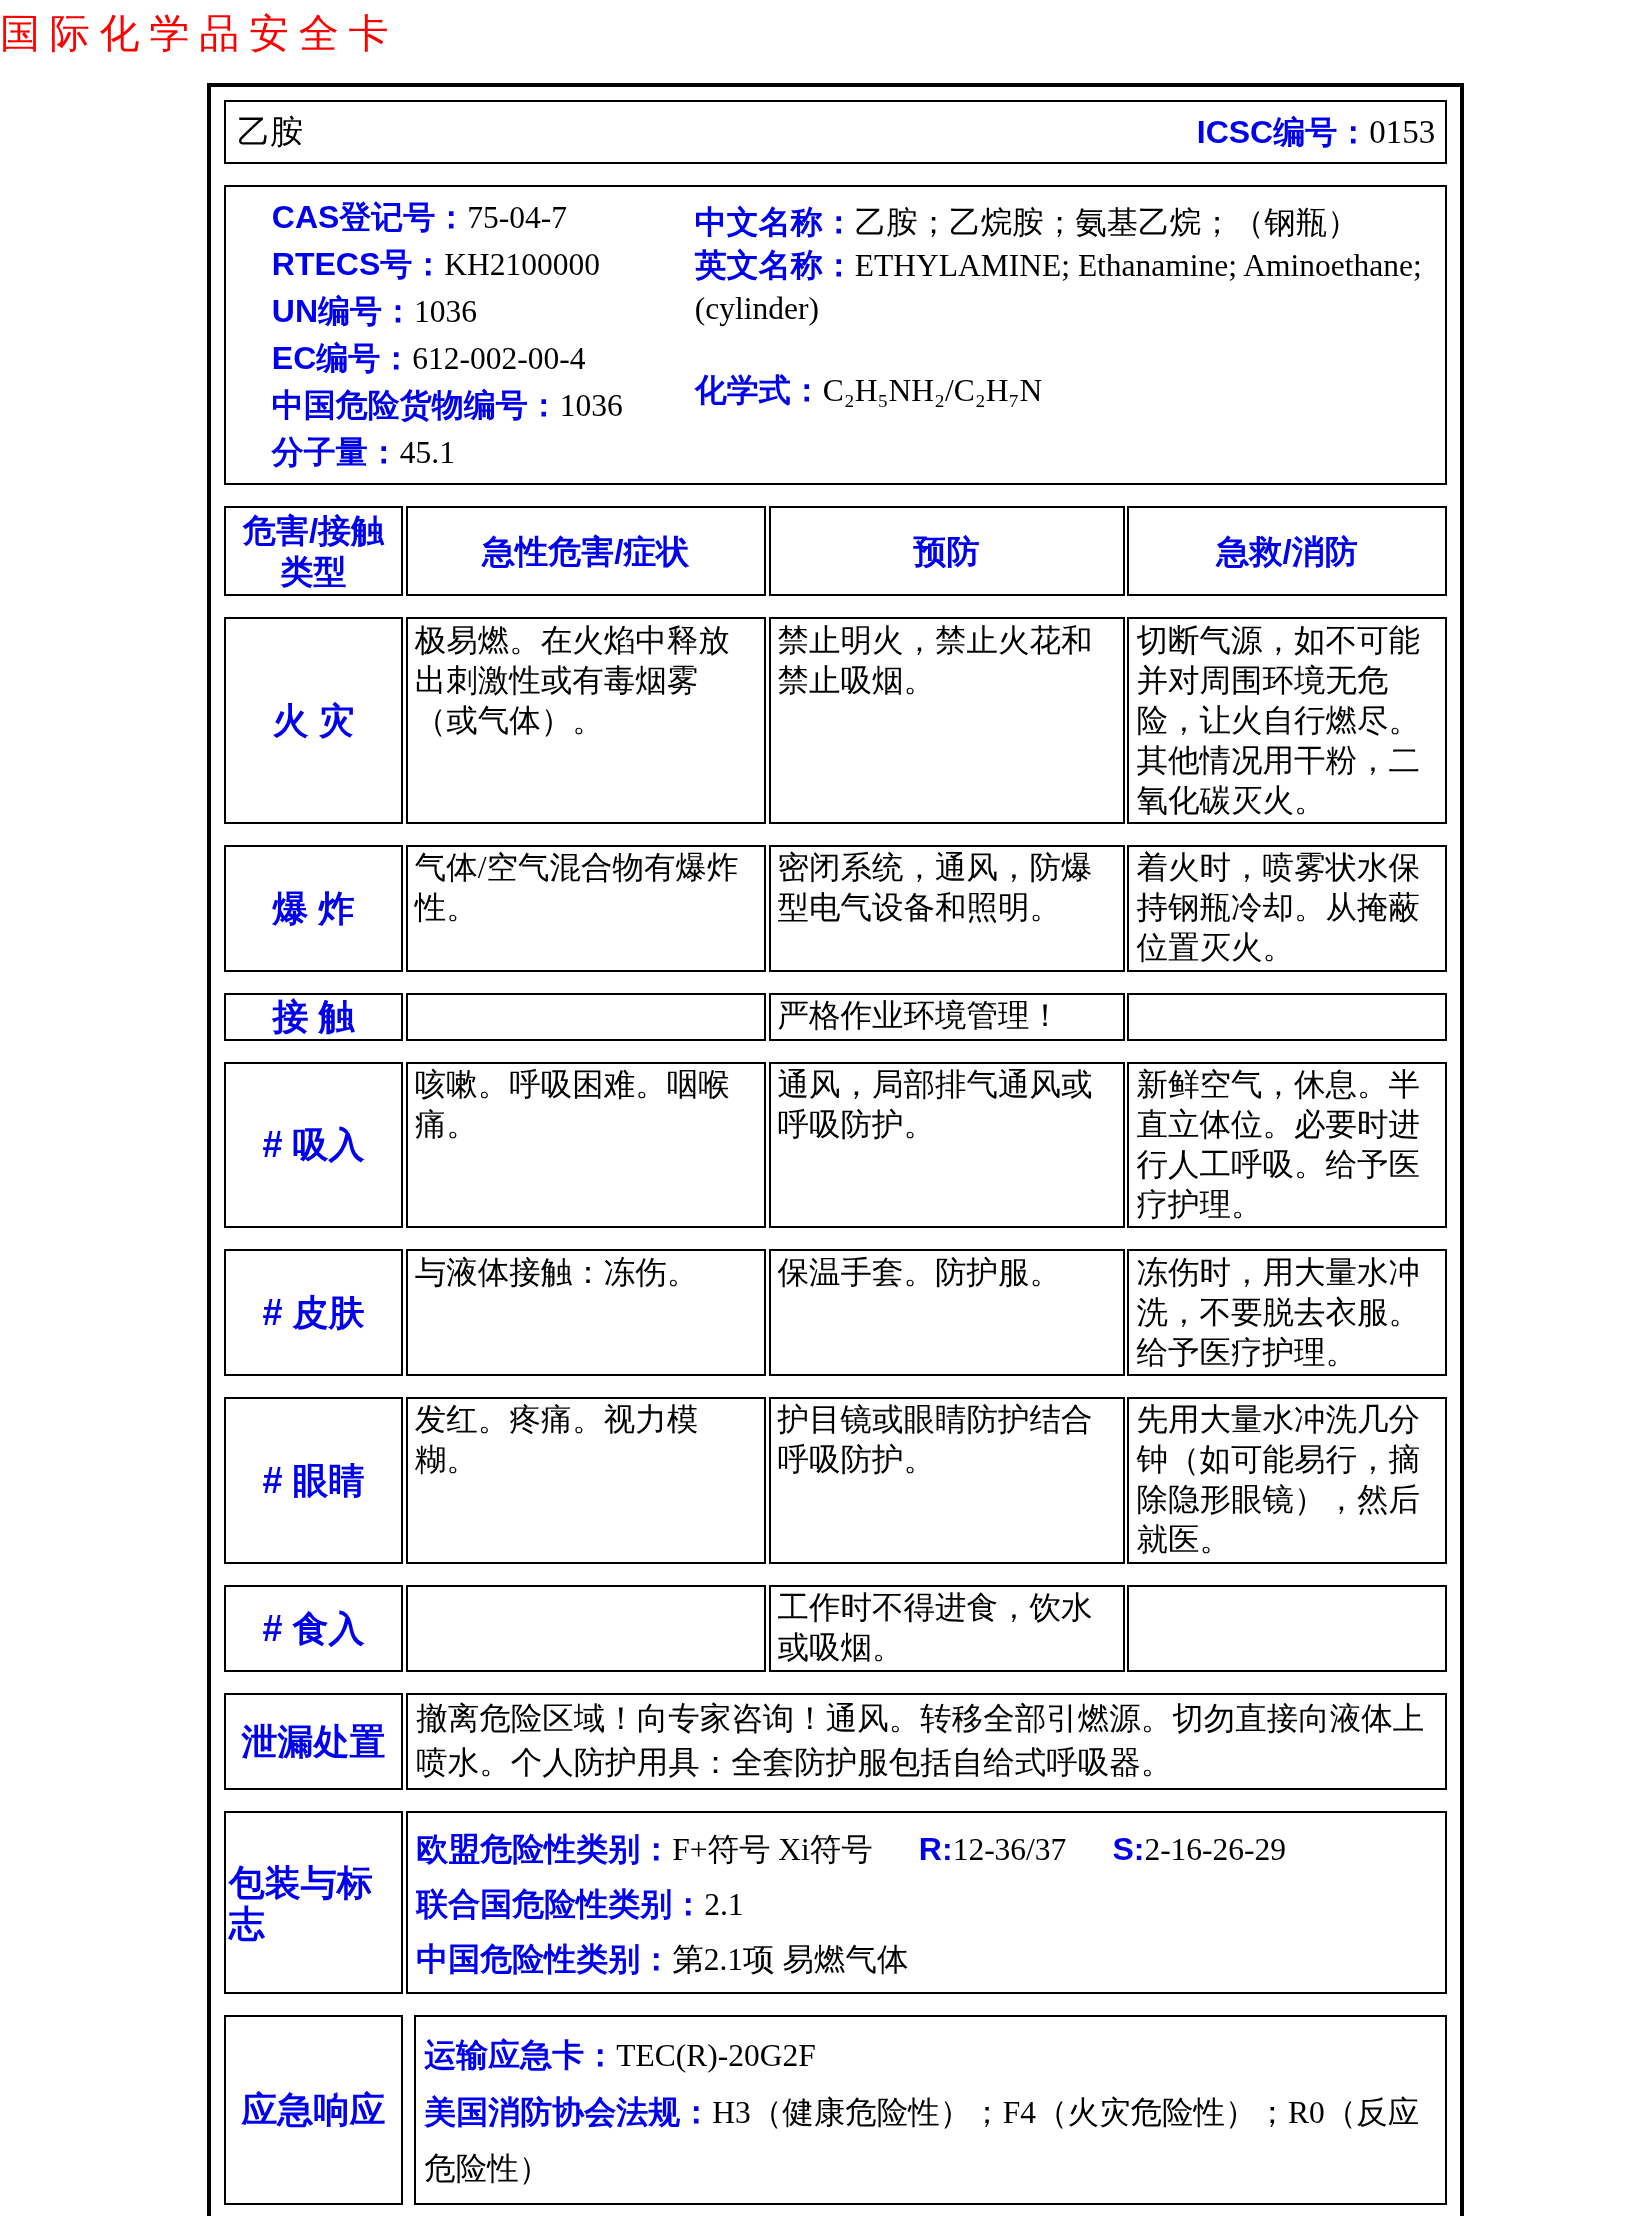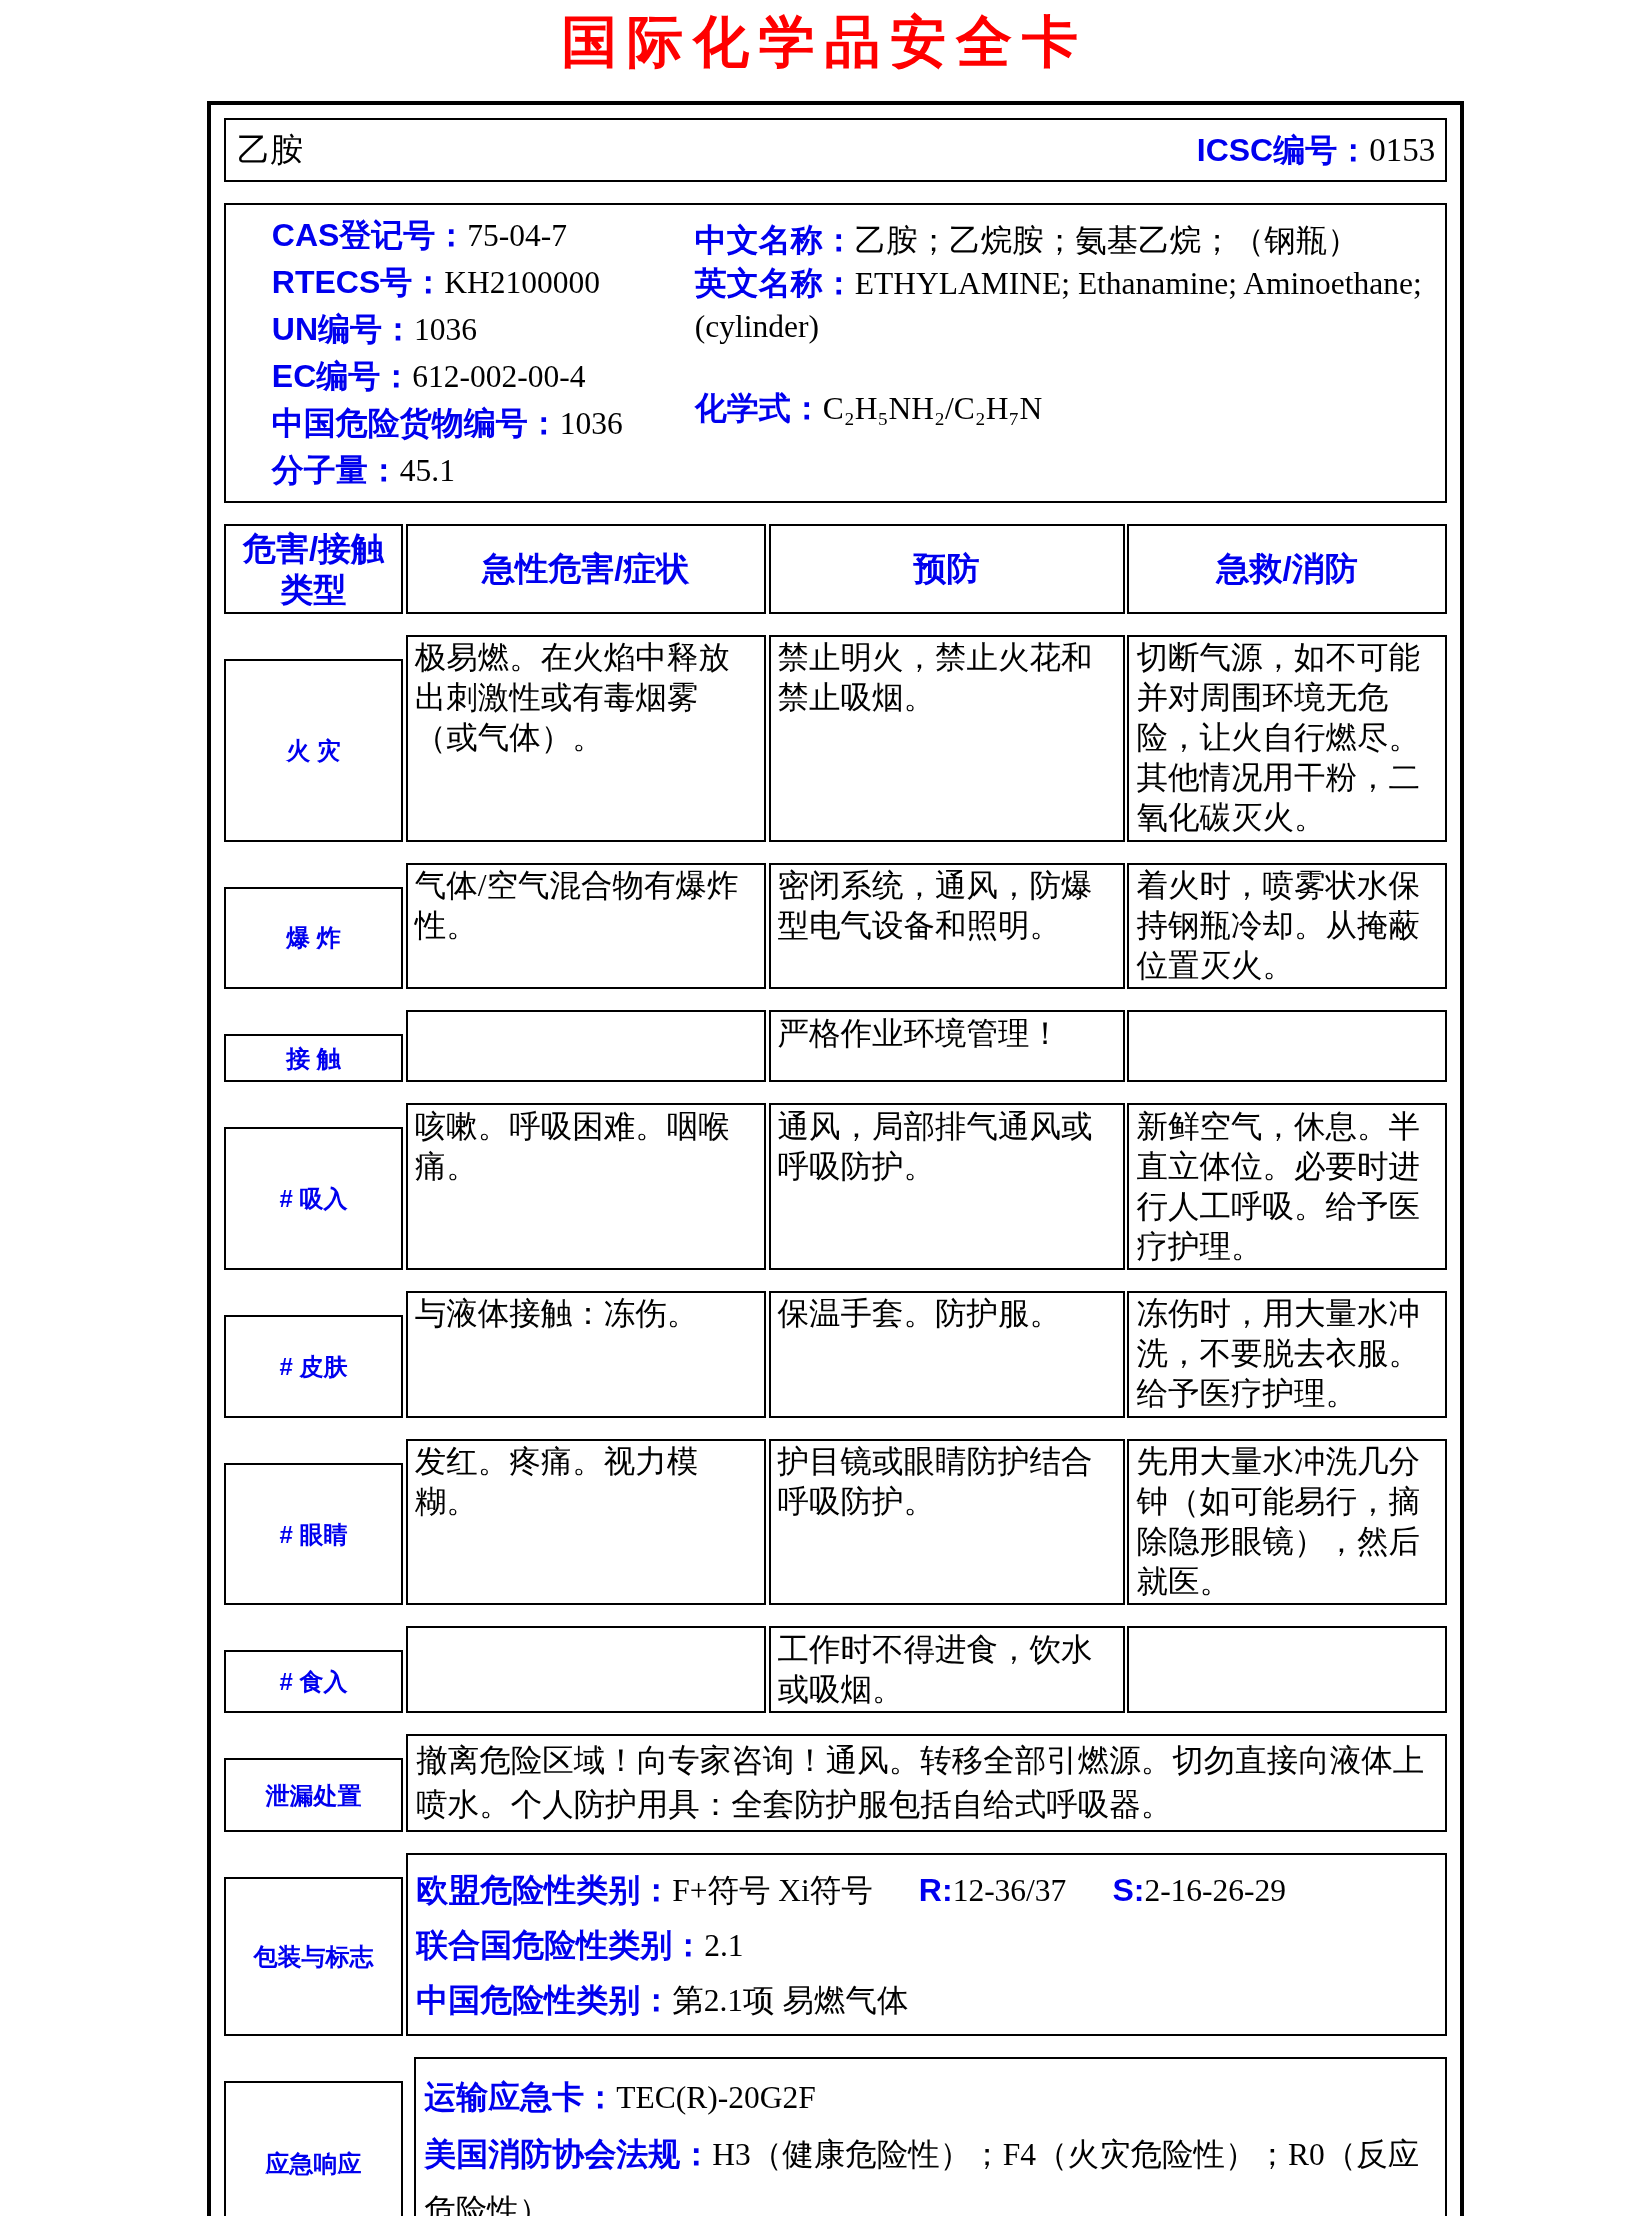--- a/index.html
+++ b/index.html
@@ -7,23 +7,23 @@
     --red:#ff0000;
     --ink:#000000;
   }
   html,body{margin:0;padding:0;background:#ffffff;}
   body{
     width:1649px;height:2216px;position:relative;
     font-family:"Liberation Serif","DejaVu Serif",serif;
     color:var(--ink);font-size:31.5px;
   }
   .page-title{
-    padding-top:11.2px;text-align:center;color:var(--red);
-    font-family:"Liberation Sans","DejaVu Sans",sans-serif;
-    font-weight:bold;font-size:56px;letter-spacing:9.8px;line-height:1.1;
+    padding-top:11.2px;color:var(--red);
+    font-family:"Liberation Sans","DejaVu Sans",sans-serif;
+    font-weight:normal;font-size:40px;letter-spacing:9.8px;line-height:1.1;
   }
   .card{
     margin:28px 0 0 207px;width:1257px;box-sizing:border-box;
     border:4.9px solid #000;padding:13px;background:#fff;
     display:flex;flex-direction:column;gap:21px;
   }
   .row{display:flex;gap:2.8px;}
   .cell{
     border:2.1px solid #000;box-sizing:border-box;
     padding:1.4px 7px;font-size:31.5px;line-height:40px;background:#fff;
@@ -56,21 +56,21 @@
   .thead .cell{
     display:flex;align-items:center;justify-content:center;text-align:center;
     color:var(--blue);font-weight:bold;
     font-family:"Liberation Sans","DejaVu Sans",sans-serif;
     font-size:33px;line-height:41px;
   }
   .type{
     display:flex;align-items:center;justify-content:center;text-align:left;
     color:var(--blue);font-weight:bold;
     font-family:"Liberation Sans","DejaVu Sans",sans-serif;
-    font-size:24px;line-height:41px;padding:1.4px 2.8px;margin-top:24px;
+    font-size:36px;line-height:41px;padding:1.4px 2.8px;
   }
   .r-fire{min-height:196px;}
   .r-expl{min-height:118px;}
   .r-cont{min-height:39px;}
   .r-inh{min-height:160px;}
   .r-skin{min-height:112px;}
   .r-eye{min-height:119px;}
   .r-ing{min-height:78px;}
   
   .r-spill{min-height:84px;}

